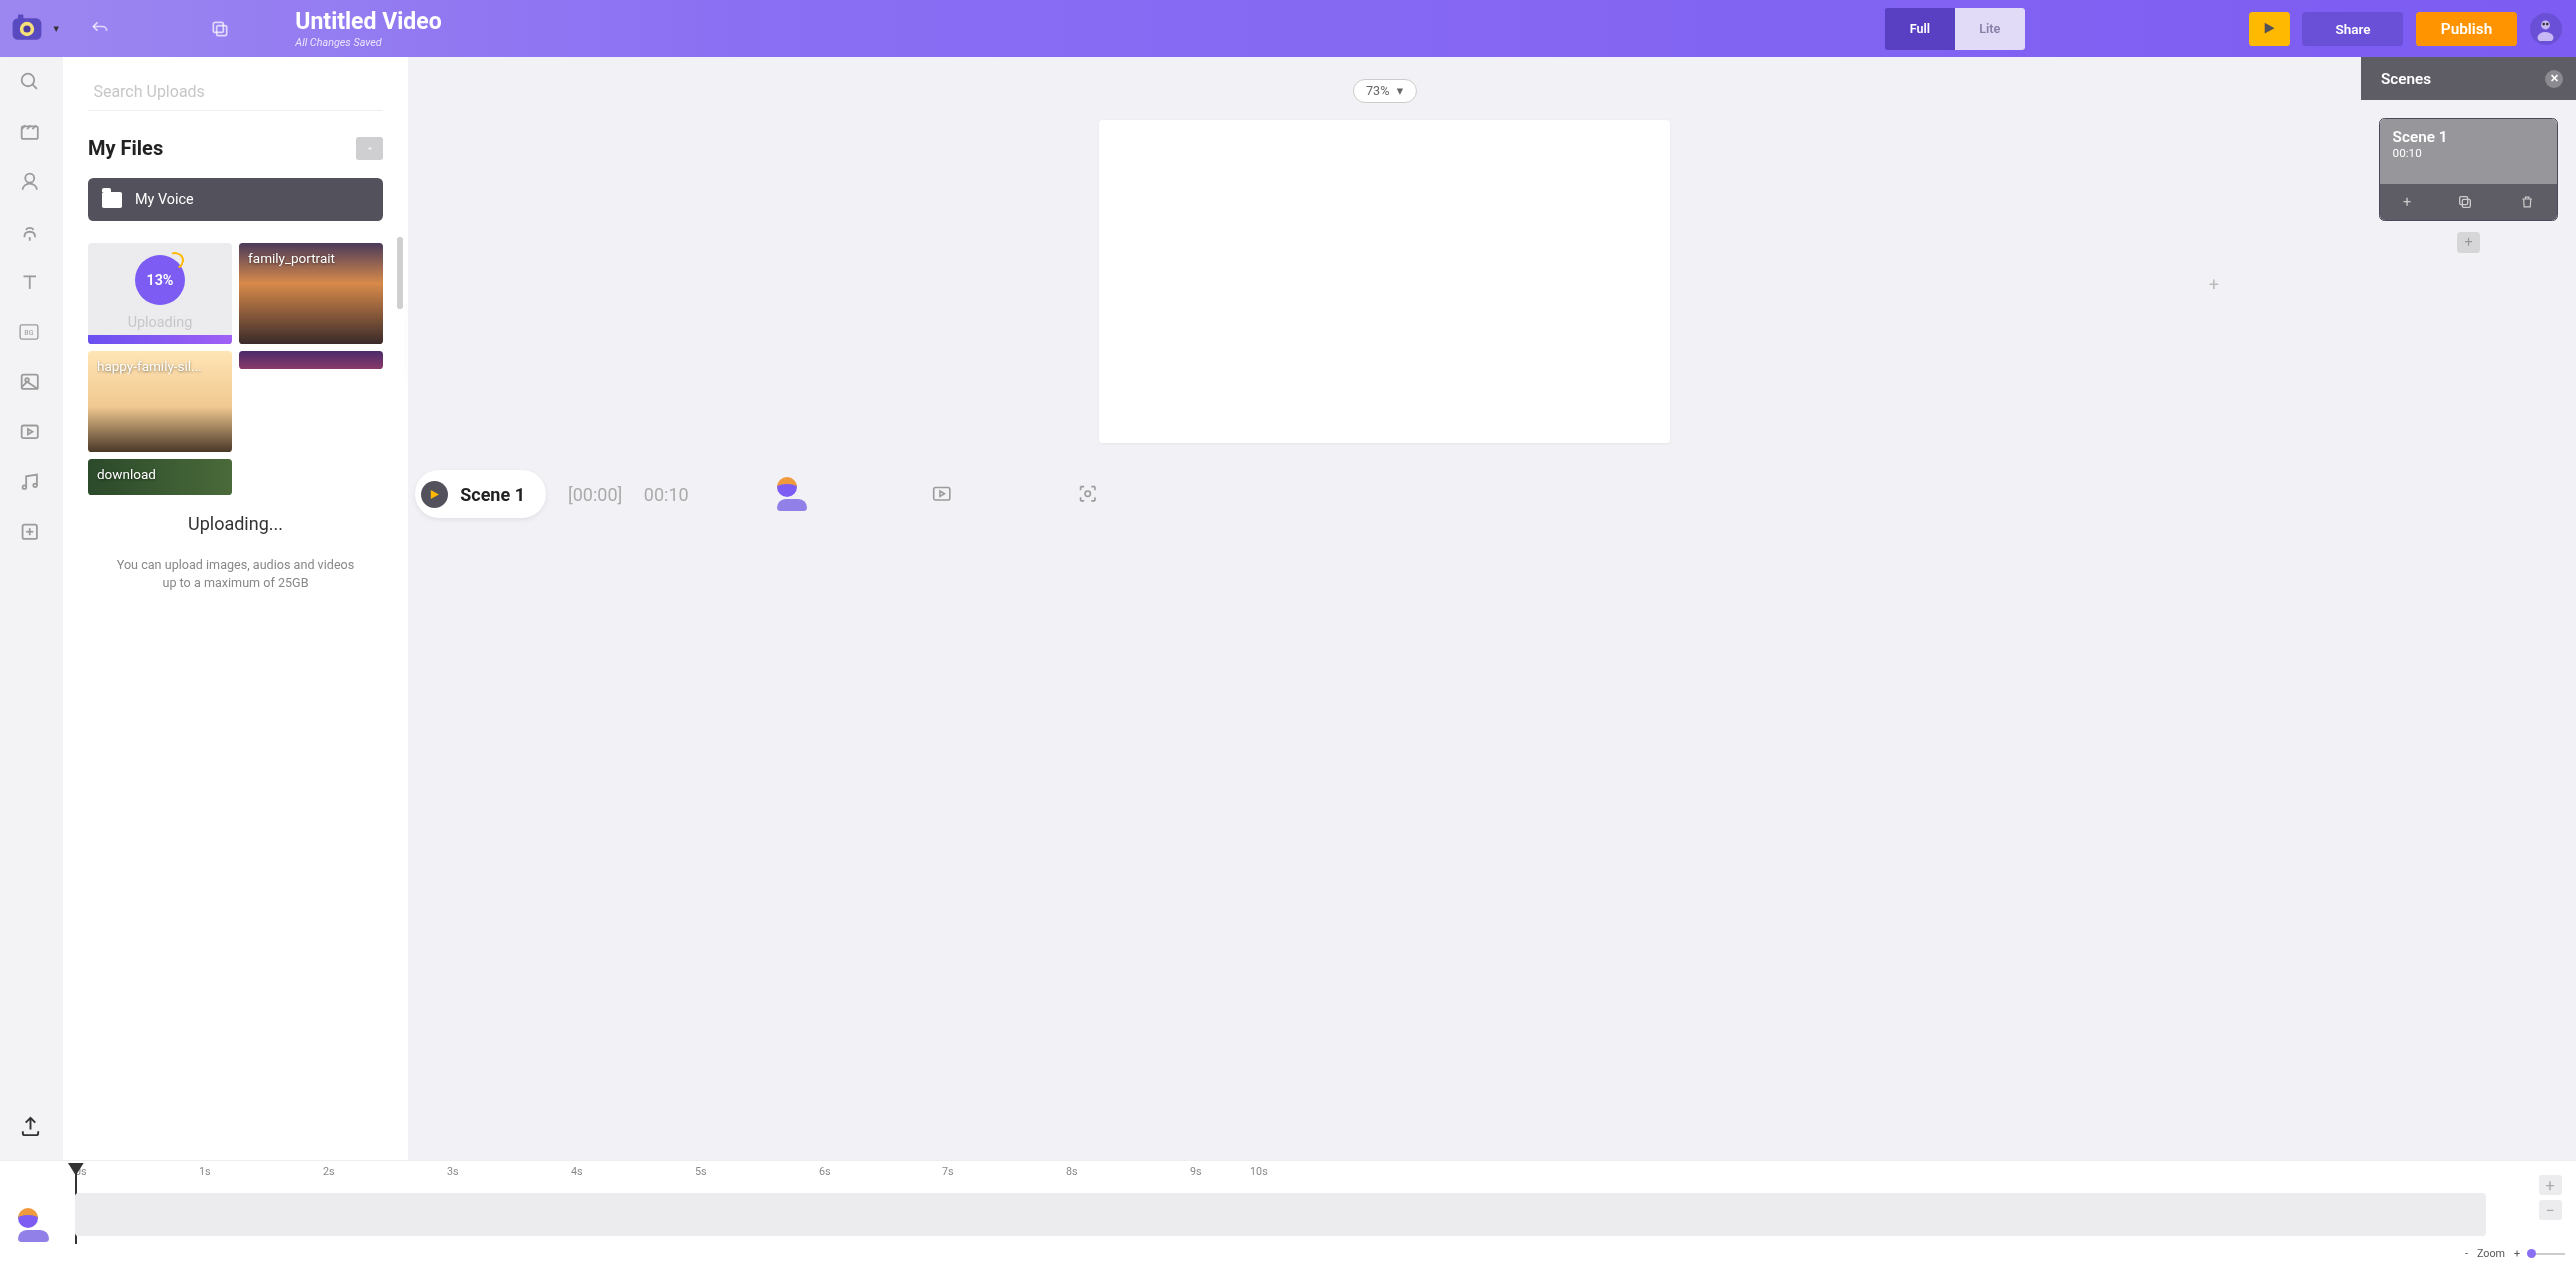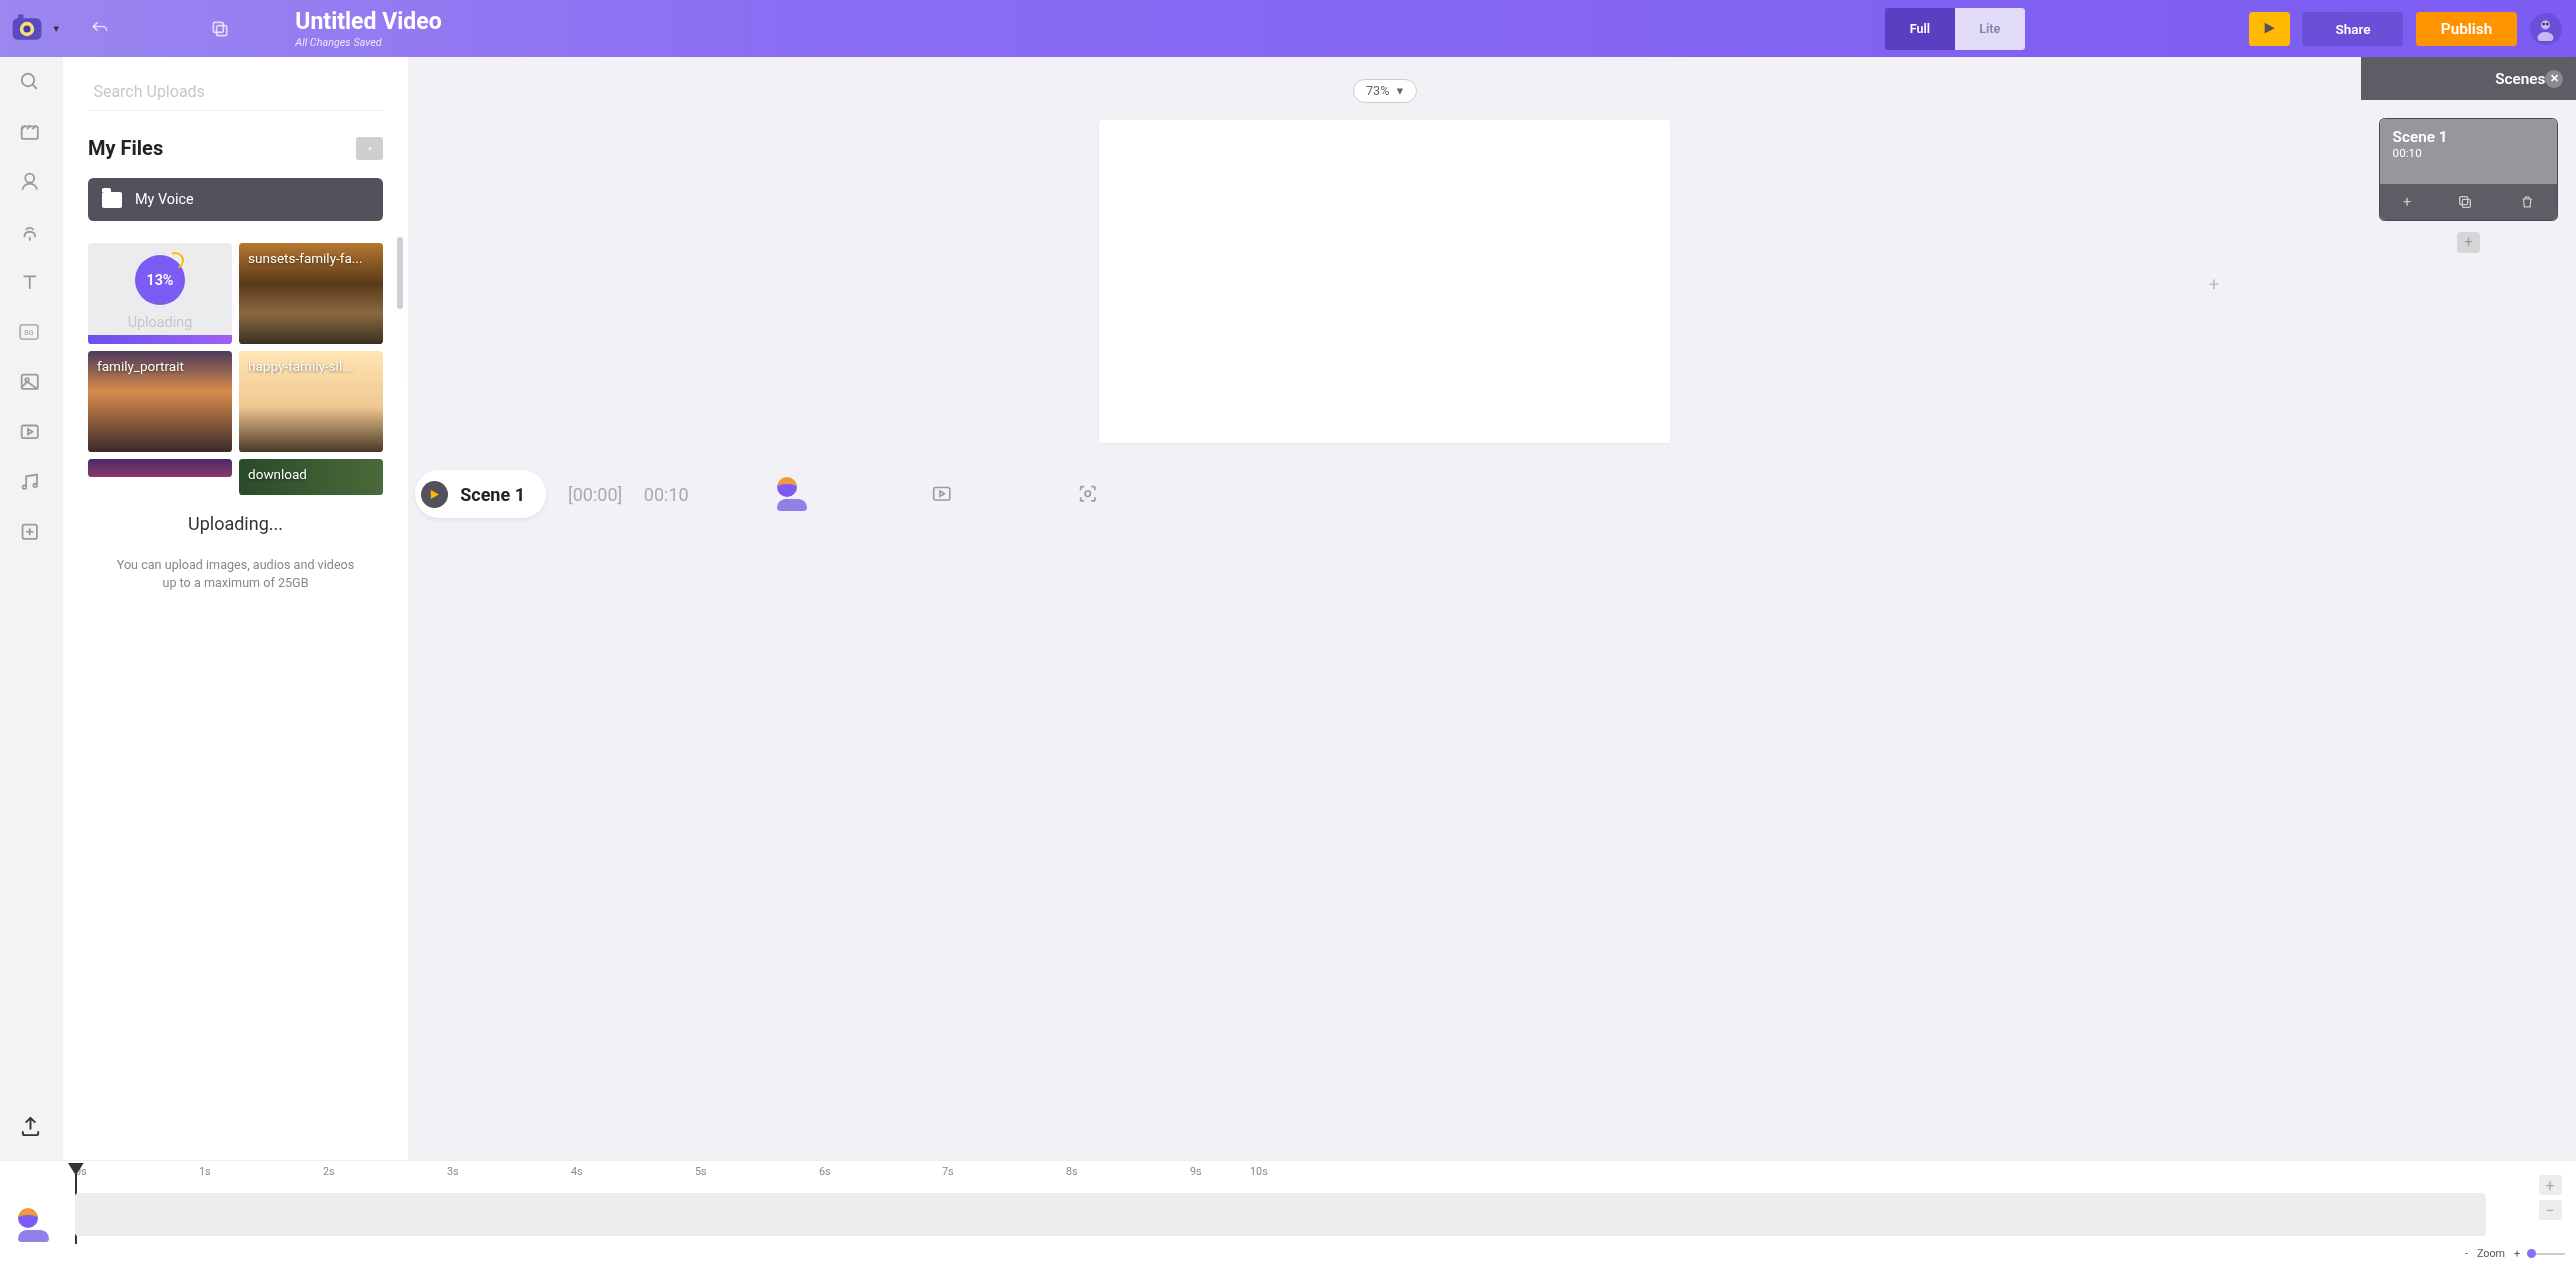--- a/index.html
+++ b/index.html
@@ -87,21 +87,21 @@
 .scene-name { font-size:18px; font-weight:700; color:#222; }
 .time-current { font-size:18px; color:#aaa; }
 .time-total { font-size:18px; color:#aaa; }
 .scene-icon { color:#9b9b9b; }
 .avatar-scene { position:relative; }
 .avatar-head { width:20px; height:20px; border-radius:50%; background:#7c5cf2; border-top: 7.2px solid #f09a3e; box-sizing:border-box; }
 .avatar-body { width:30.5px; height:12.6px; background:#9080e8; border-radius: 9px 9px 3.6px 3.6px; margin-top:1.8px; }
 
 
 .scenes-panel { width: 215px; background:#f2f1f5; display:flex; flex-direction:column; }
-.scenes-header { height:43px; background:#5e5d66; color:#fff; display:flex; align-items:center; justify-content:flex-end; padding: 0 12.6px 0 20px; font-size:15.3px; font-weight:600; }
+.scenes-header { height:43px; background:#5e5d66; color:#fff; display:flex; align-items:center; justify-content:space-between; padding: 0 12.6px 0 20px; font-size:15.3px; font-weight:600;gap:38px; }
 .scenes-close { width:18px; height:18px; border-radius:50%; background:#8b8a91; color:#fff; display:flex; align-items:center; justify-content:center; font-size:10.8px; }
 .scene-card { margin: 18px 18px 0 18px; border:1.8px solid #4a495a; border-radius:5.4px; overflow:hidden; }
 .scene-card-body { height:65px; background:#97969a; padding:9px 12.6px; color:#fff; }
 .scene-card-title { font-size:15.3px; font-weight:600; }
 .scene-card-time { font-size:11.7px; }
 .scene-card-actions { height:36px; background:#5e5d66; display:flex; align-items:center; justify-content:space-around; color:#ccc; font-size:14.4px; }
 .add-scene { width:23px; height:21.5px; background:#d6d6d8; border-radius:3.6px; display:flex; align-items:center; justify-content:center; color:#999; margin: 10.8px auto 0 auto; font-size:14.4px; }
 
 
 .timeline { height:104px; background:#fff; border-top:0.9px solid #eee; position:relative; }
@@ -267,23 +267,20 @@
         <div class="folder-glyph"></div>
         <span>My Voice</span>
       </div>
 
       <div class="grid">
         <div class="thumb uploading">
           <div class="progress-circle">13%</div>
           <div class="uploading-label">Uploading</div>
           <div class="upload-bar"></div>
         </div>
-        <div class="thumb sunset">
-            <span class="thumb-label">sunsets-family-fa...</span>
-          </div>
         <div class="thumb portrait">
             <span class="thumb-label">family_portrait</span>
           </div>
         <div class="thumb happy">
             <span class="thumb-label">happy-family-sil...</span>
           </div>
         <div class="thumb purple"></div>
         <div class="thumb download" style="height:36px">
             <span class="thumb-label">download</span>
           </div>

